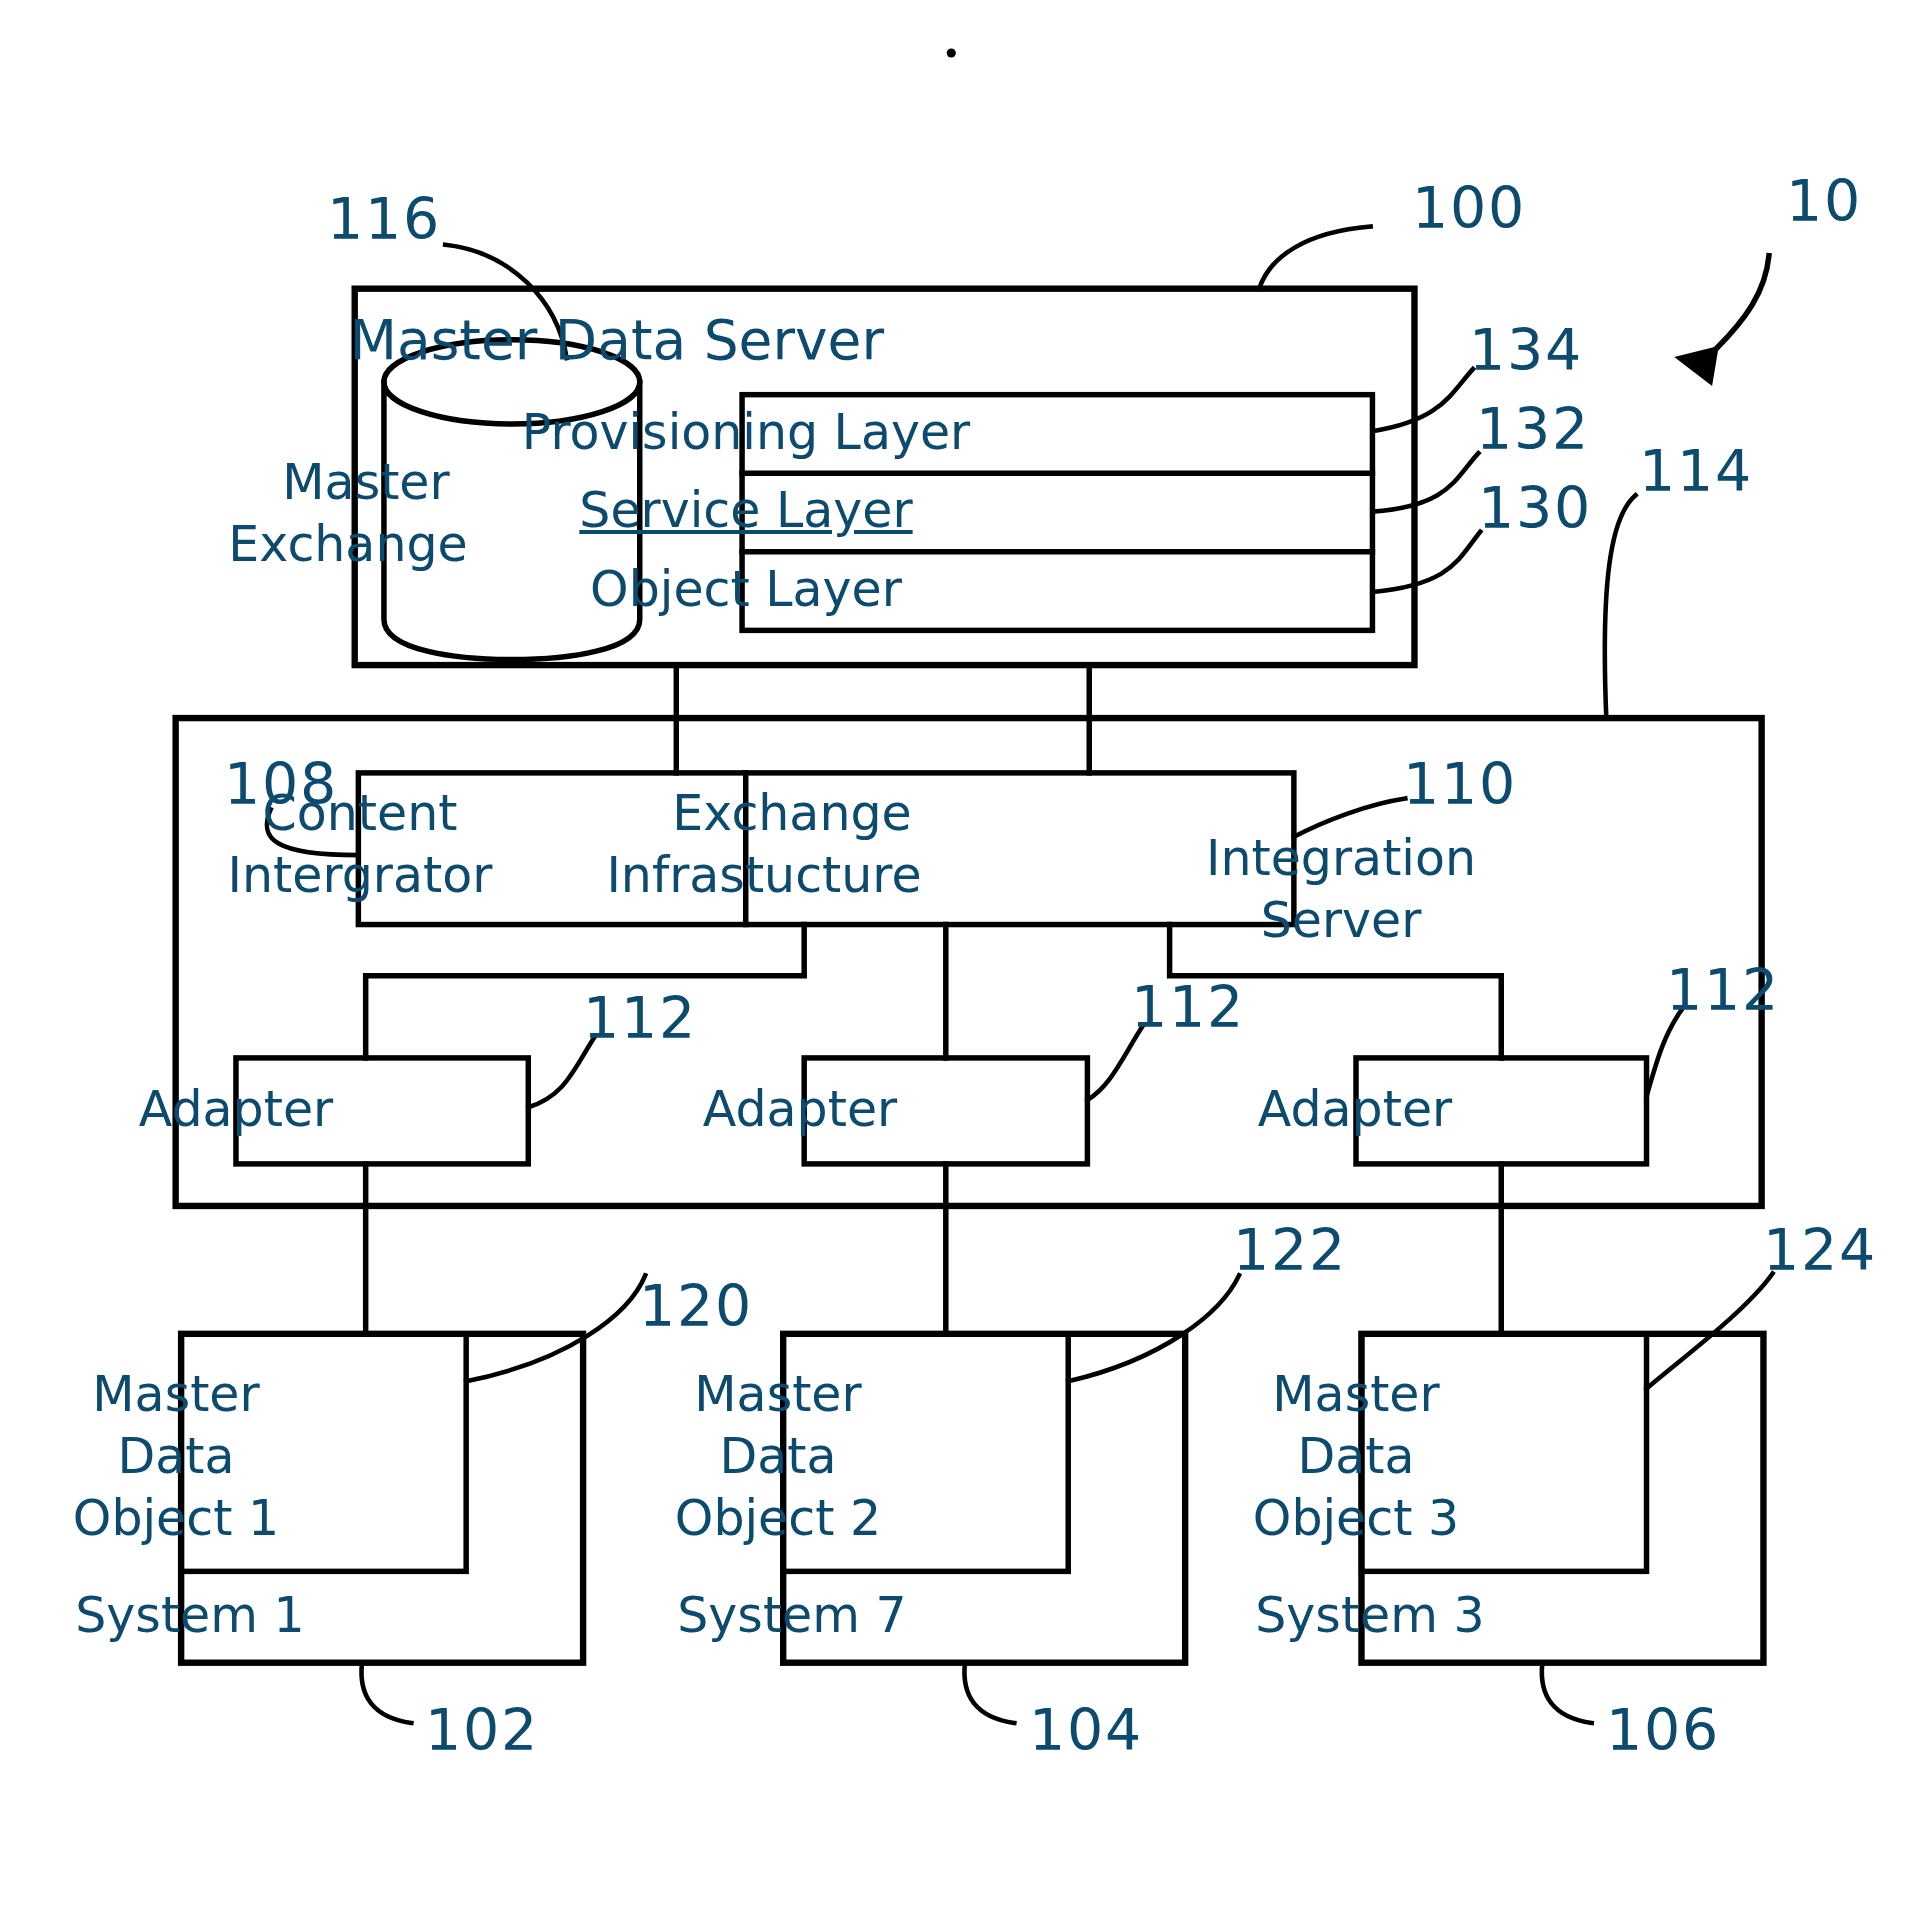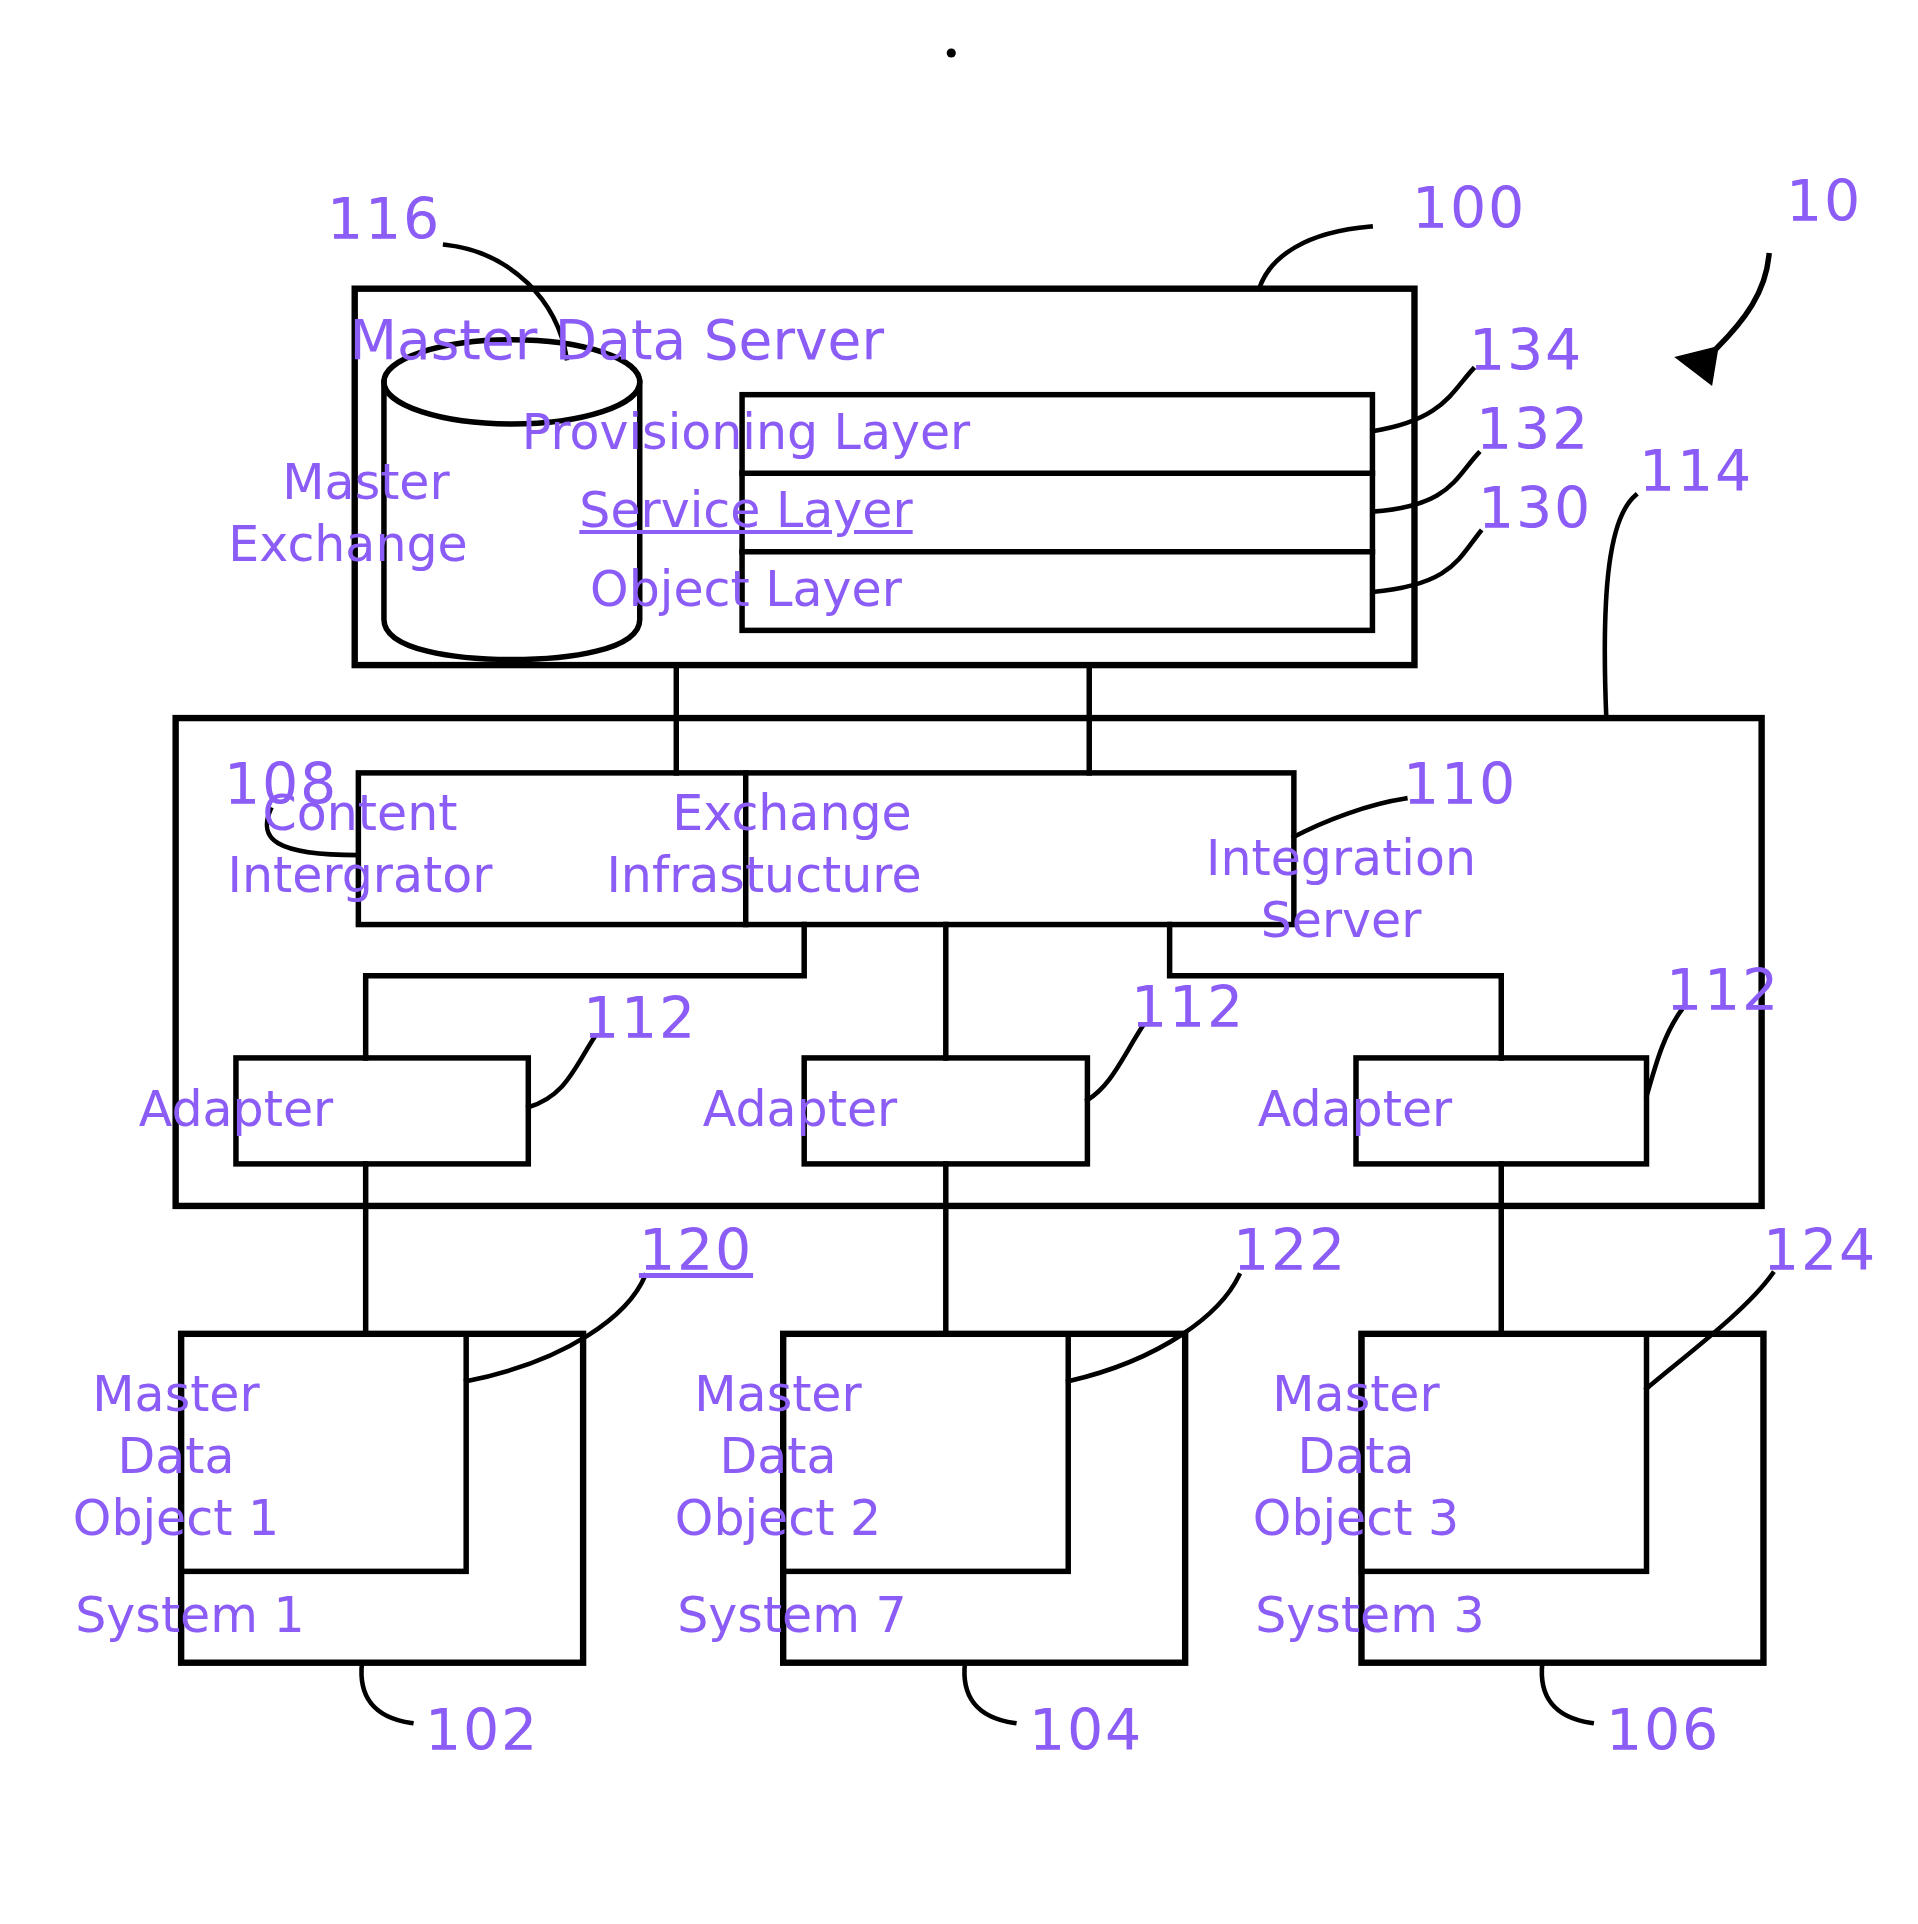--- a/index.html
+++ b/index.html
@@ -24,21 +24,21 @@
     top: 0;
     left: 0;
     width: 1919px;
     height: 1924px;
   }
   .lbl {
     position: absolute;
     font-family: "DejaVu Sans", sans-serif;
     white-space: pre;
     line-height: 1.05;
-    color: #8b5cf6;
+    color: #0c4a6e;
   }
   .ref {
     font-size: 57px;
     letter-spacing: 1.8px;
     font-weight: 400;
   }
   .boxtext {
     font-size: 49px;
     text-align: center;
   }
@@ -172,21 +172,21 @@
 
   <div class="lbl boxtext centered" style="left:946px; top:1084px; width:292px; margin-left:-146px;">Adapter</div>
   <div class="lbl ref centered" style="left:1188px; top:978px;">112</div>
 
   <div class="lbl boxtext centered" style="left:1501px; top:1084px; width:292px; margin-left:-146px;">Adapter</div>
   <div class="lbl ref centered" style="left:1723px; top:961px;">112</div>
 
   <div class="lbl boxtext centered" style="left:322px; top:1369px; width:292px; margin-left:-146px;">Master</div>
   <div class="lbl boxtext centered" style="left:322px; top:1431px; width:292px; margin-left:-146px;">Data</div>
   <div class="lbl boxtext centered" style="left:322px; top:1493px; width:292px; margin-left:-146px;">Object 1</div>
-  <div class="lbl ref centered" style="left:696px; top:1221px;text-decoration:underline;">120</div>
+  <div class="lbl ref centered" style="left:696px; top:1277px;">120</div>
   <div class="lbl boxtext centered" style="left:382px; top:1590px; width:384px; margin-left:-192px;">System 1</div>
   <div class="lbl ref centered" style="left:482px; top:1701px;">102</div>
 
   <div class="lbl boxtext centered" style="left:924px; top:1369px; width:292px; margin-left:-146px;">Master</div>
   <div class="lbl boxtext centered" style="left:924px; top:1431px; width:292px; margin-left:-146px;">Data</div>
   <div class="lbl boxtext centered" style="left:924px; top:1493px; width:292px; margin-left:-146px;">Object 2</div>
   <div class="lbl ref centered" style="left:1290px; top:1221px;">122</div>
   <div class="lbl boxtext centered" style="left:984px; top:1590px; width:384px; margin-left:-192px;">System 7</div>
   <div class="lbl ref centered" style="left:1086px; top:1701px;">104</div>
 

